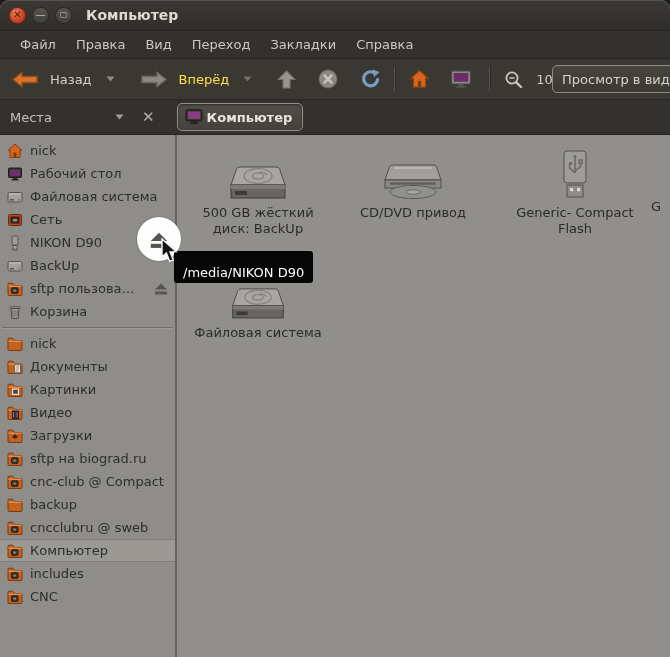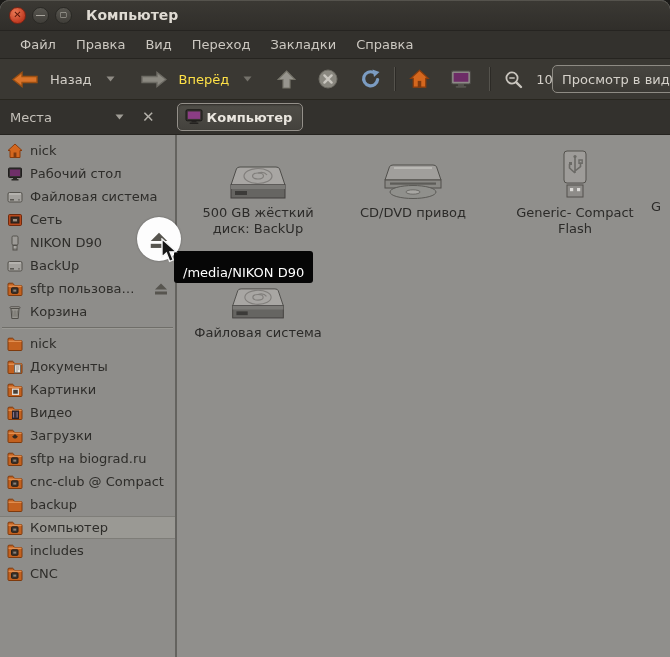--- a/index.html
+++ b/index.html
@@ -419,20 +419,28 @@
         <span class="slabel">cnc-club @ Compact</span>
       </div>
       <div class="srow">
         <span class="sicon">
             <svg width="16" height="16" viewBox="0 0 16 16">
               <use href="#i-folder"></use>
             </svg>
           </span>
         <span class="slabel">backup</span>
       </div>
+      <div class="srow">
+        <span class="sicon">
+            <svg width="16" height="16" viewBox="0 0 16 16">
+              <use href="#i-remote-folder"></use>
+            </svg>
+          </span>
+        <span class="slabel">cncclubru @ sweb</span>
+      </div>
       <div class="srow selected">
         <span class="sicon">
             <svg width="16" height="16" viewBox="0 0 16 16">
               <use href="#i-remote-folder"></use>
             </svg>
           </span>
         <span class="slabel">Компьютер</span>
       </div>
       <div class="srow">
         <span class="sicon">

